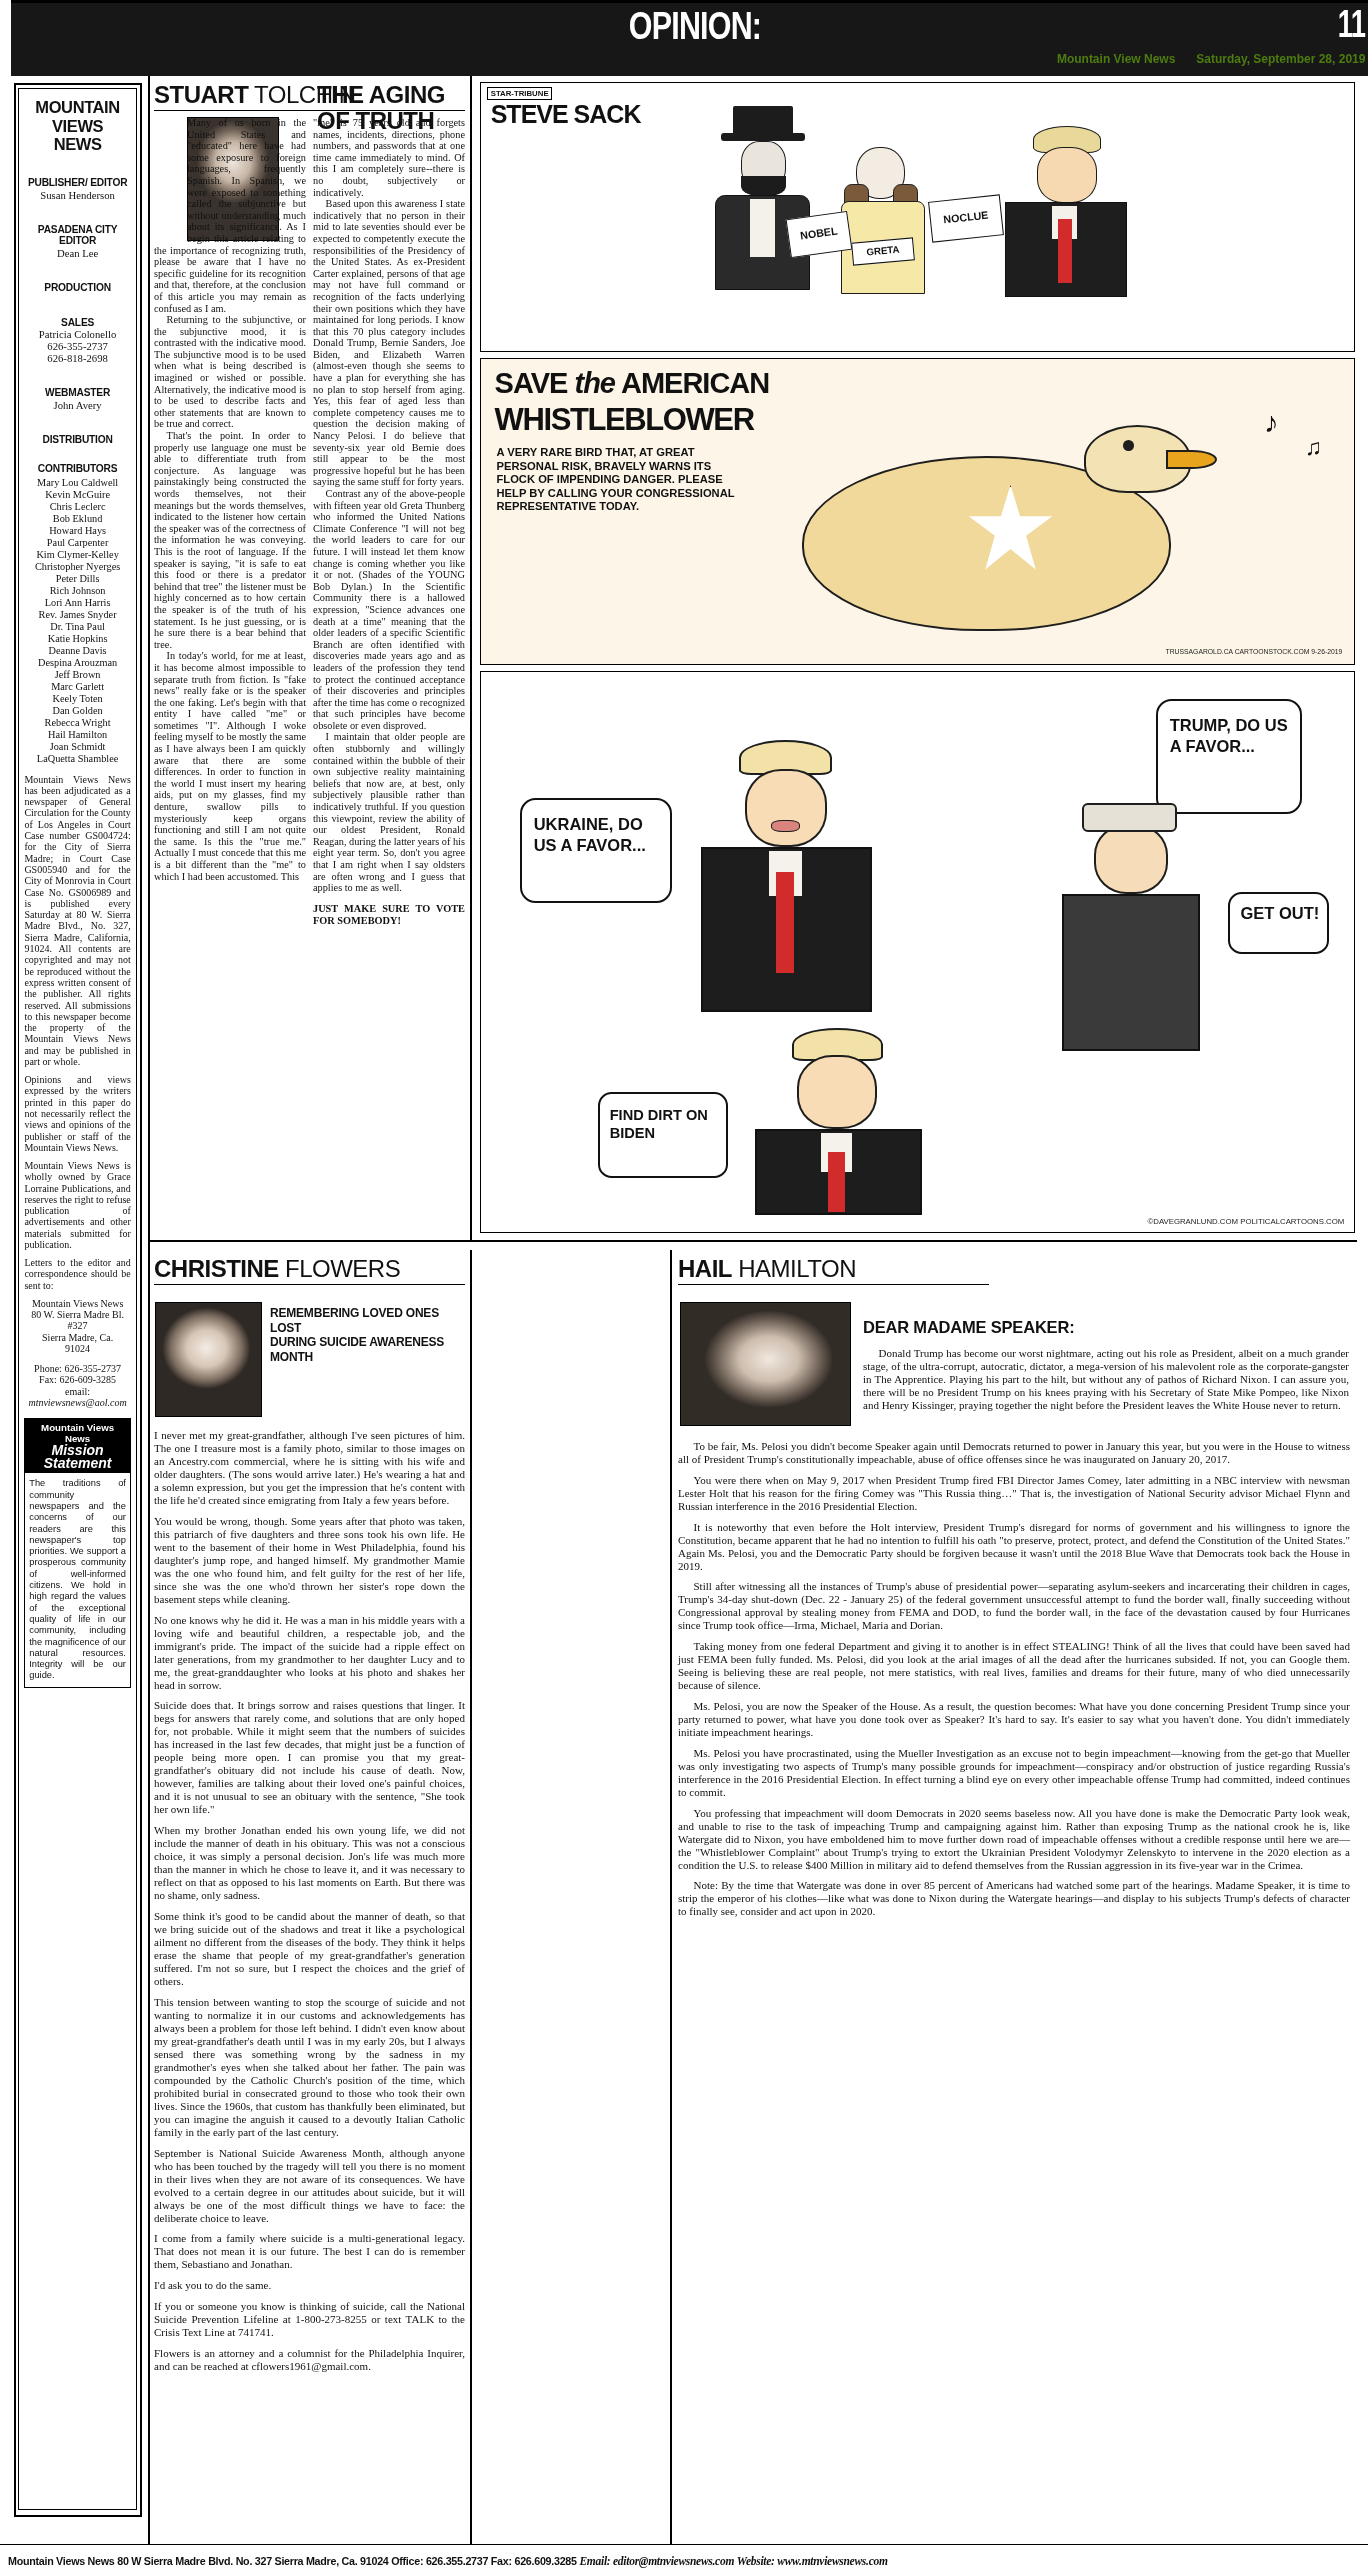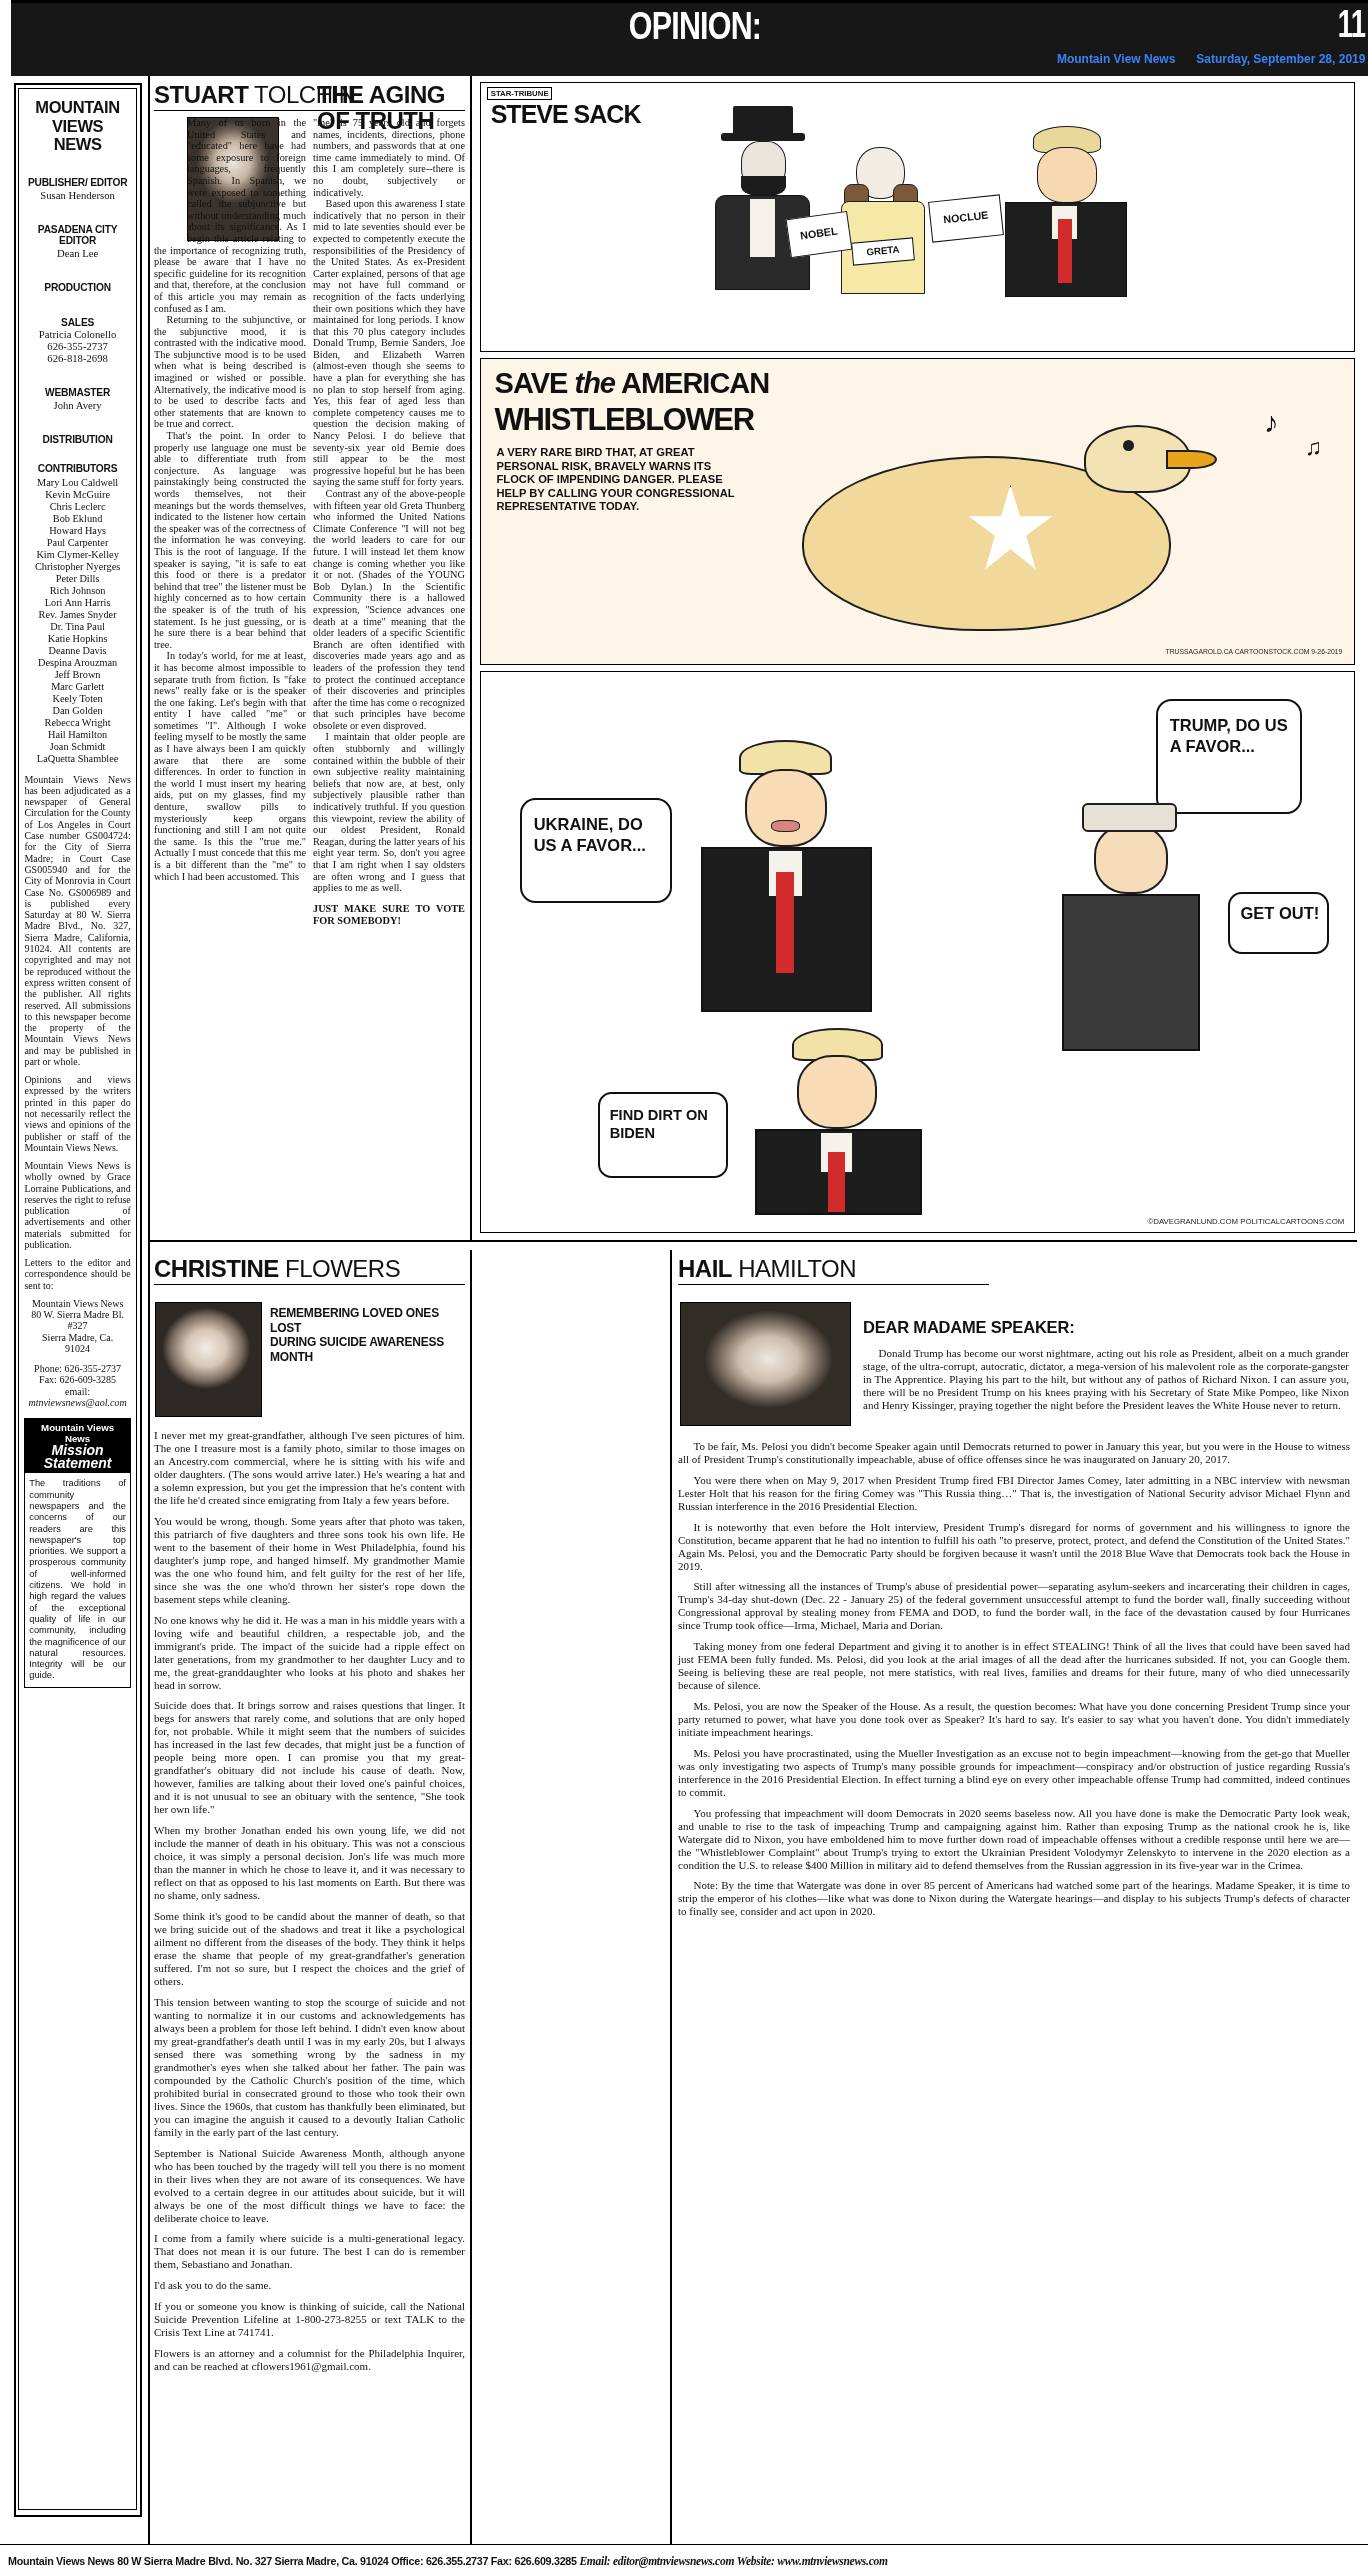--- a/index.html
+++ b/index.html
@@ -26,21 +26,21 @@
     transform:scaleX(0.78); transform-origin:center top;
   }
   .page-num{
     position:absolute; right:13.6px; top:1.9px;
     color:#fff; font-family:"Liberation Sans", sans-serif;
     font-weight:700; font-size:39px; letter-spacing:-1px;
     transform:scaleX(0.7); transform-origin:right top;
   }
   .top-meta{
     position:absolute; right:13.6px; top:52px;
-    color:#3b82f6; font-family:"Liberation Sans", sans-serif;
+    color:#4d7c0f; font-family:"Liberation Sans", sans-serif;
     font-weight:700; font-size:12px;
   }
   .top-meta span{ margin-left:17.5px; }
 
   
   .page{ position:absolute; left:0; top:76px; width:1368px; height:2468px; }
 
   
   .sidebar{
     position:absolute; left:13.6px; top:6.8px; width:128px; height:2434px;

